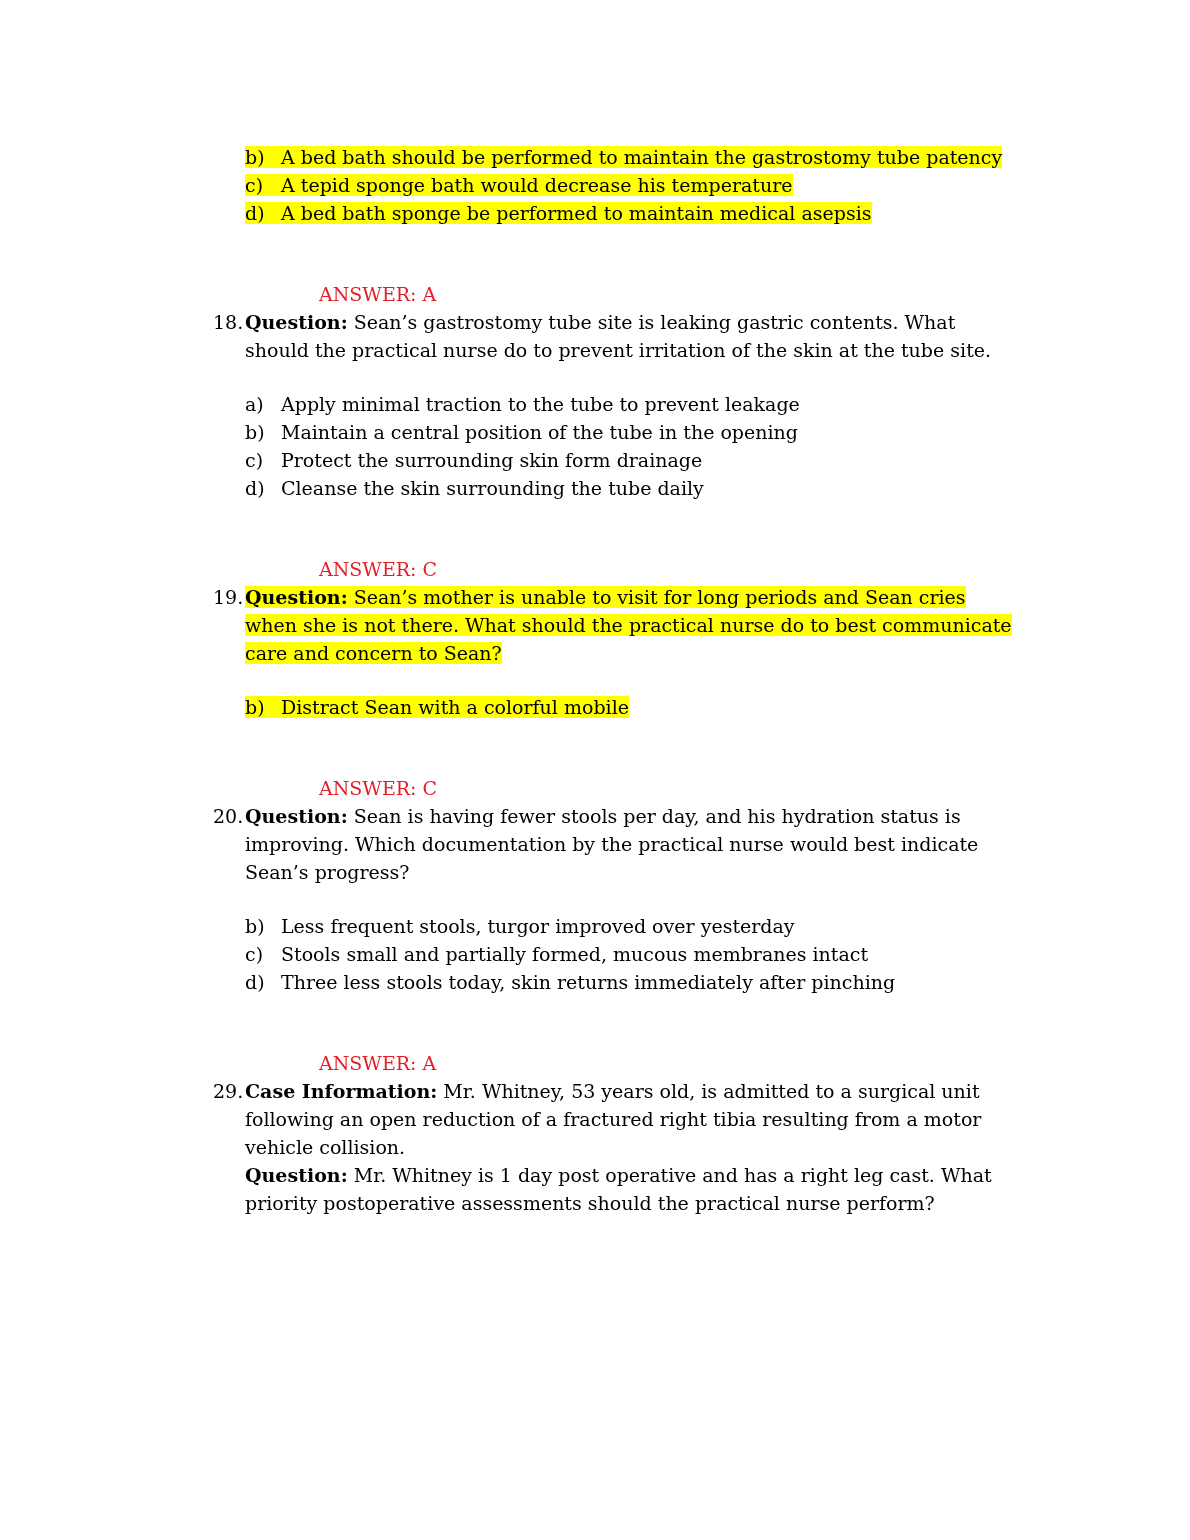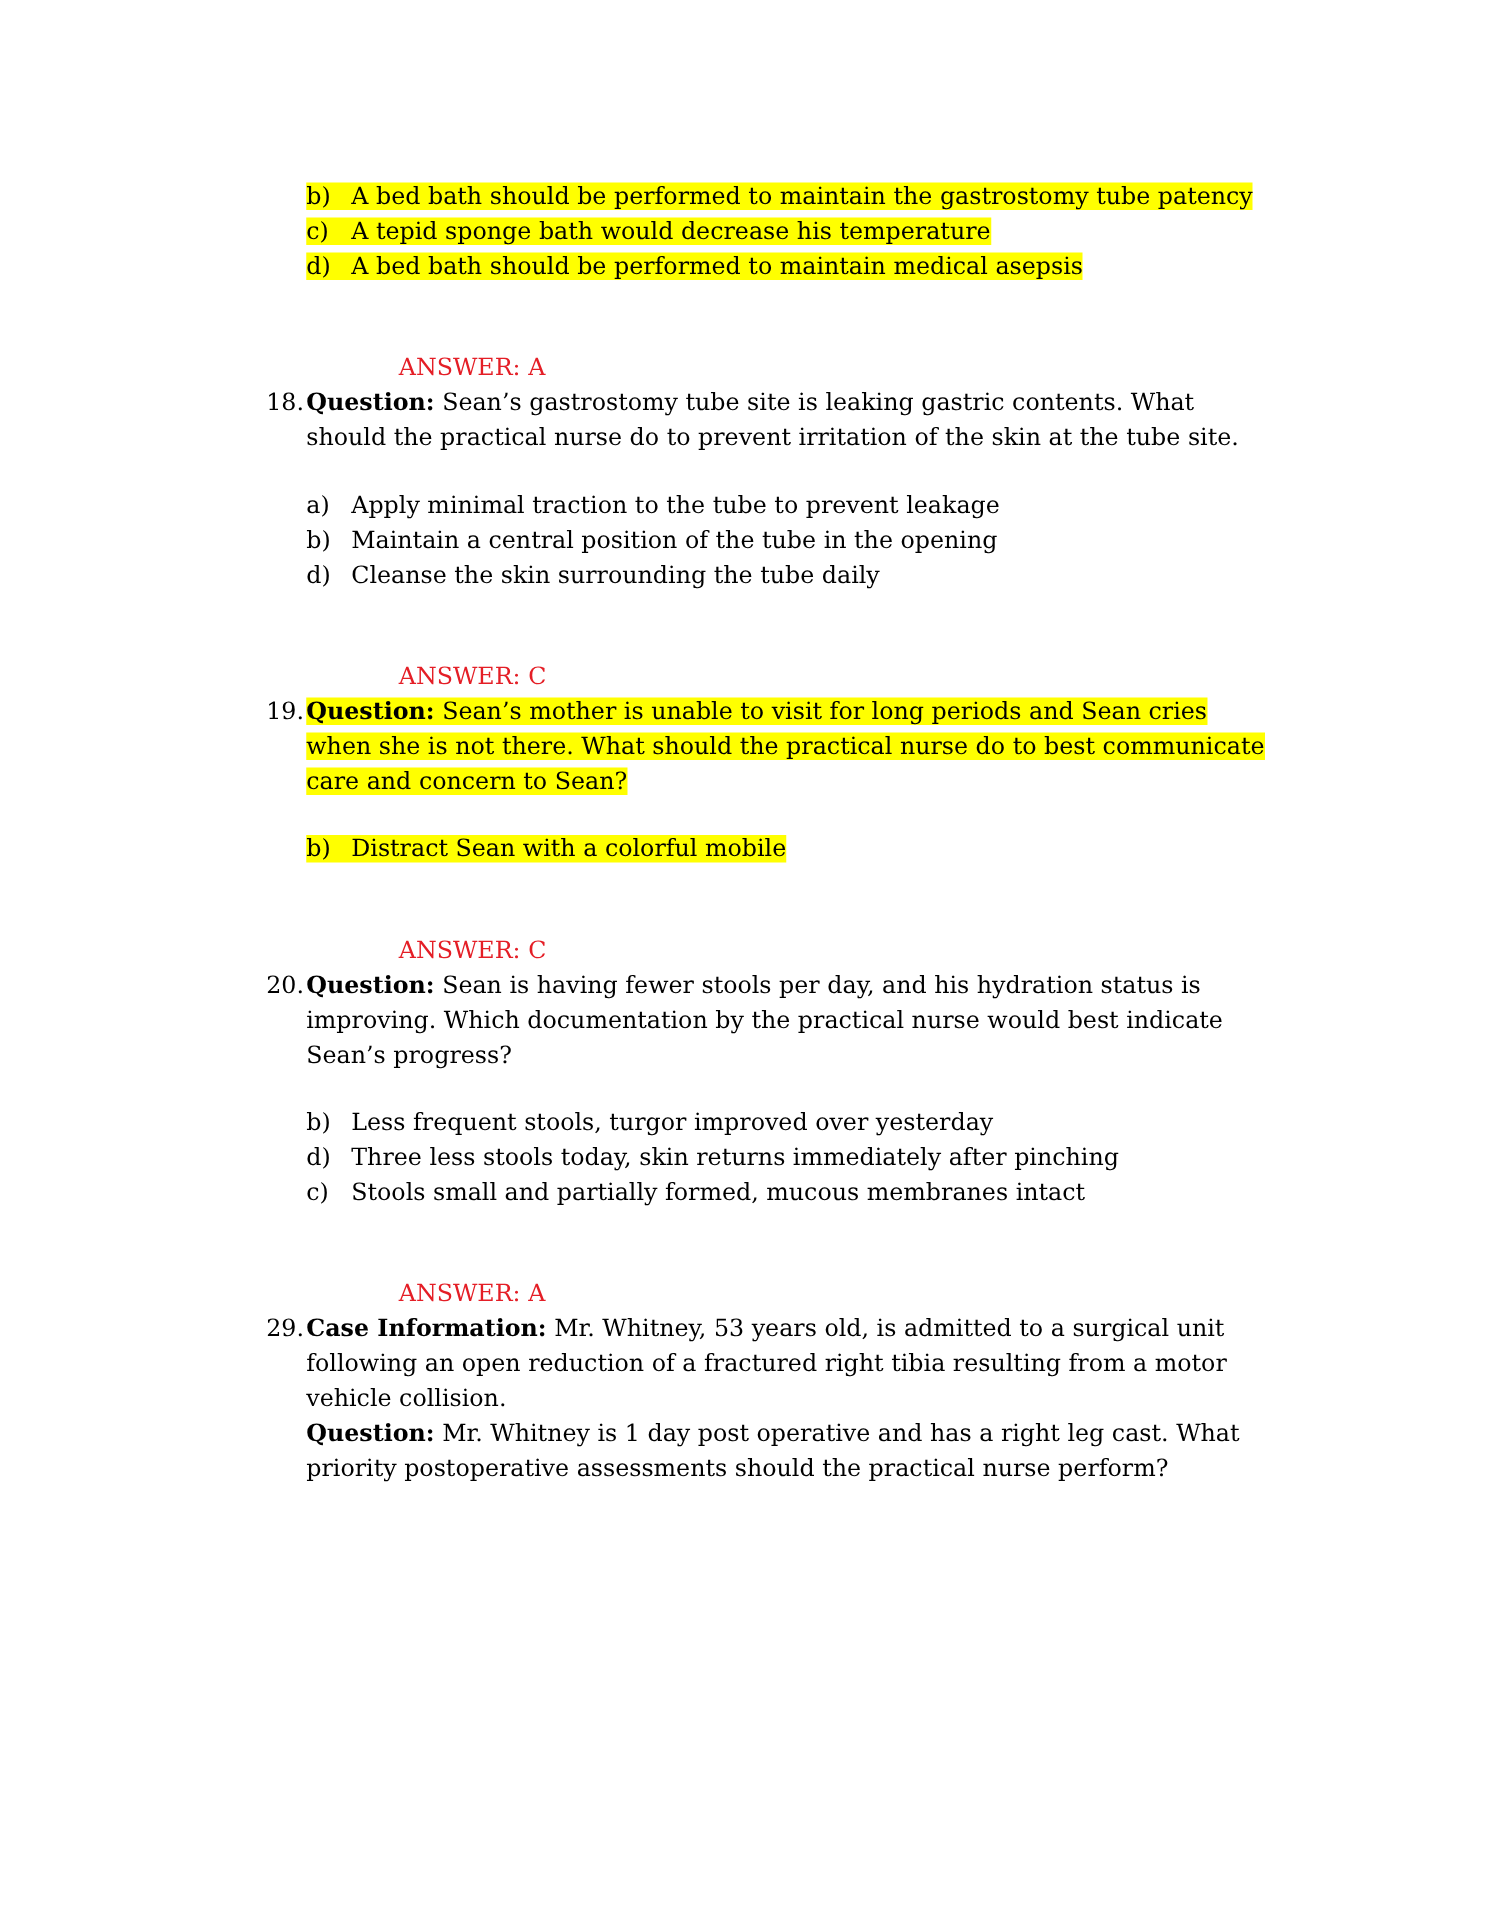--- a/index.html
+++ b/index.html
@@ -36,35 +36,36 @@
 <div class="doc">
 
   <ul class="opts first">
     <li class="opt">
       <span class="hl"><span class="letter">b)</span><span>A bed bath should be performed to maintain the gastrostomy tube patency</span></span>
     </li>
     <li class="opt">
       <span class="hl"><span class="letter">c)</span><span>A tepid sponge bath would decrease his temperature</span></span>
     </li>
     <li class="opt">
-      <span class="hl"><span class="letter">d)</span><span>A bed bath should be performed to maintain medical asepsis</span></span>
+      <span class="hl"><span class="letter">d)</span><span>A bed bath sponge be performed to maintain medical asepsis</span></span>
     </li>
   </ul>
 
   <div class="answer-line">
     <span class="answer">ANSWER: A</span>
   </div>
 
   <div>
     <div class="hang">
       <span class="qnum">18.</span><b>Question:</b> <span>Sean’s gastrostomy tube site is leaking gastric contents. What should the practical nurse do to prevent irritation of the skin at the tube site.</span>
     </div>
     <ul class="opts">
       <li class="opt"><span class="letter">a)</span><span>Apply minimal traction to the tube to prevent leakage</span></li>
       <li class="opt"><span class="letter">b)</span><span>Maintain a central position of the tube in the opening</span></li>
+      <li class="opt"><span class="letter">c)</span><span>Protect the surrounding skin form drainage</span></li>
       <li class="opt"><span class="letter">d)</span><span>Cleanse the skin surrounding the tube daily</span></li>
     </ul>
     <div class="answer-line">
       <span class="answer">ANSWER: C</span>
     </div>
   </div>
 
   <div>
     <div class="hang">
       <span class="qnum">19.</span><span class="hl"><b>Question:</b> <span>Sean’s mother is unable to visit for long periods and Sean cries when she is not there. What should the practical nurse do to best communicate care and concern to Sean?</span></span>
@@ -76,22 +77,22 @@
       <span class="answer">ANSWER: C</span>
     </div>
   </div>
 
   <div>
     <div class="hang">
       <span class="qnum">20.</span><b>Question:</b> <span>Sean is having fewer stools per day, and his hydration status is improving. Which documentation by the practical nurse would best indicate Sean’s progress?</span>
     </div>
     <ul class="opts">
       <li class="opt"><span class="letter">b)</span><span>Less frequent stools, turgor improved over yesterday</span></li>
+      <li class="opt"><span class="letter">c)</span><span>Stools small and partially formed, mucous membranes intact</span></li>
       <li class="opt"><span class="letter">d)</span><span>Three less stools today, skin returns immediately after pinching</span></li>
-      <li class="opt"><span class="letter">c)</span><span>Stools small and partially formed, mucous membranes intact</span></li>
     </ul>
     <div class="answer-line">
       <span class="answer">ANSWER: A</span>
     </div>
   </div>
 
   <div>
     <div class="hang">
       <span class="qnum">29.</span><b>Case Information:</b> <span>Mr. Whitney, 53 years old, is admitted to a surgical unit following an open reduction of a fractured right tibia resulting from a motor vehicle collision.</span>
     </div>

